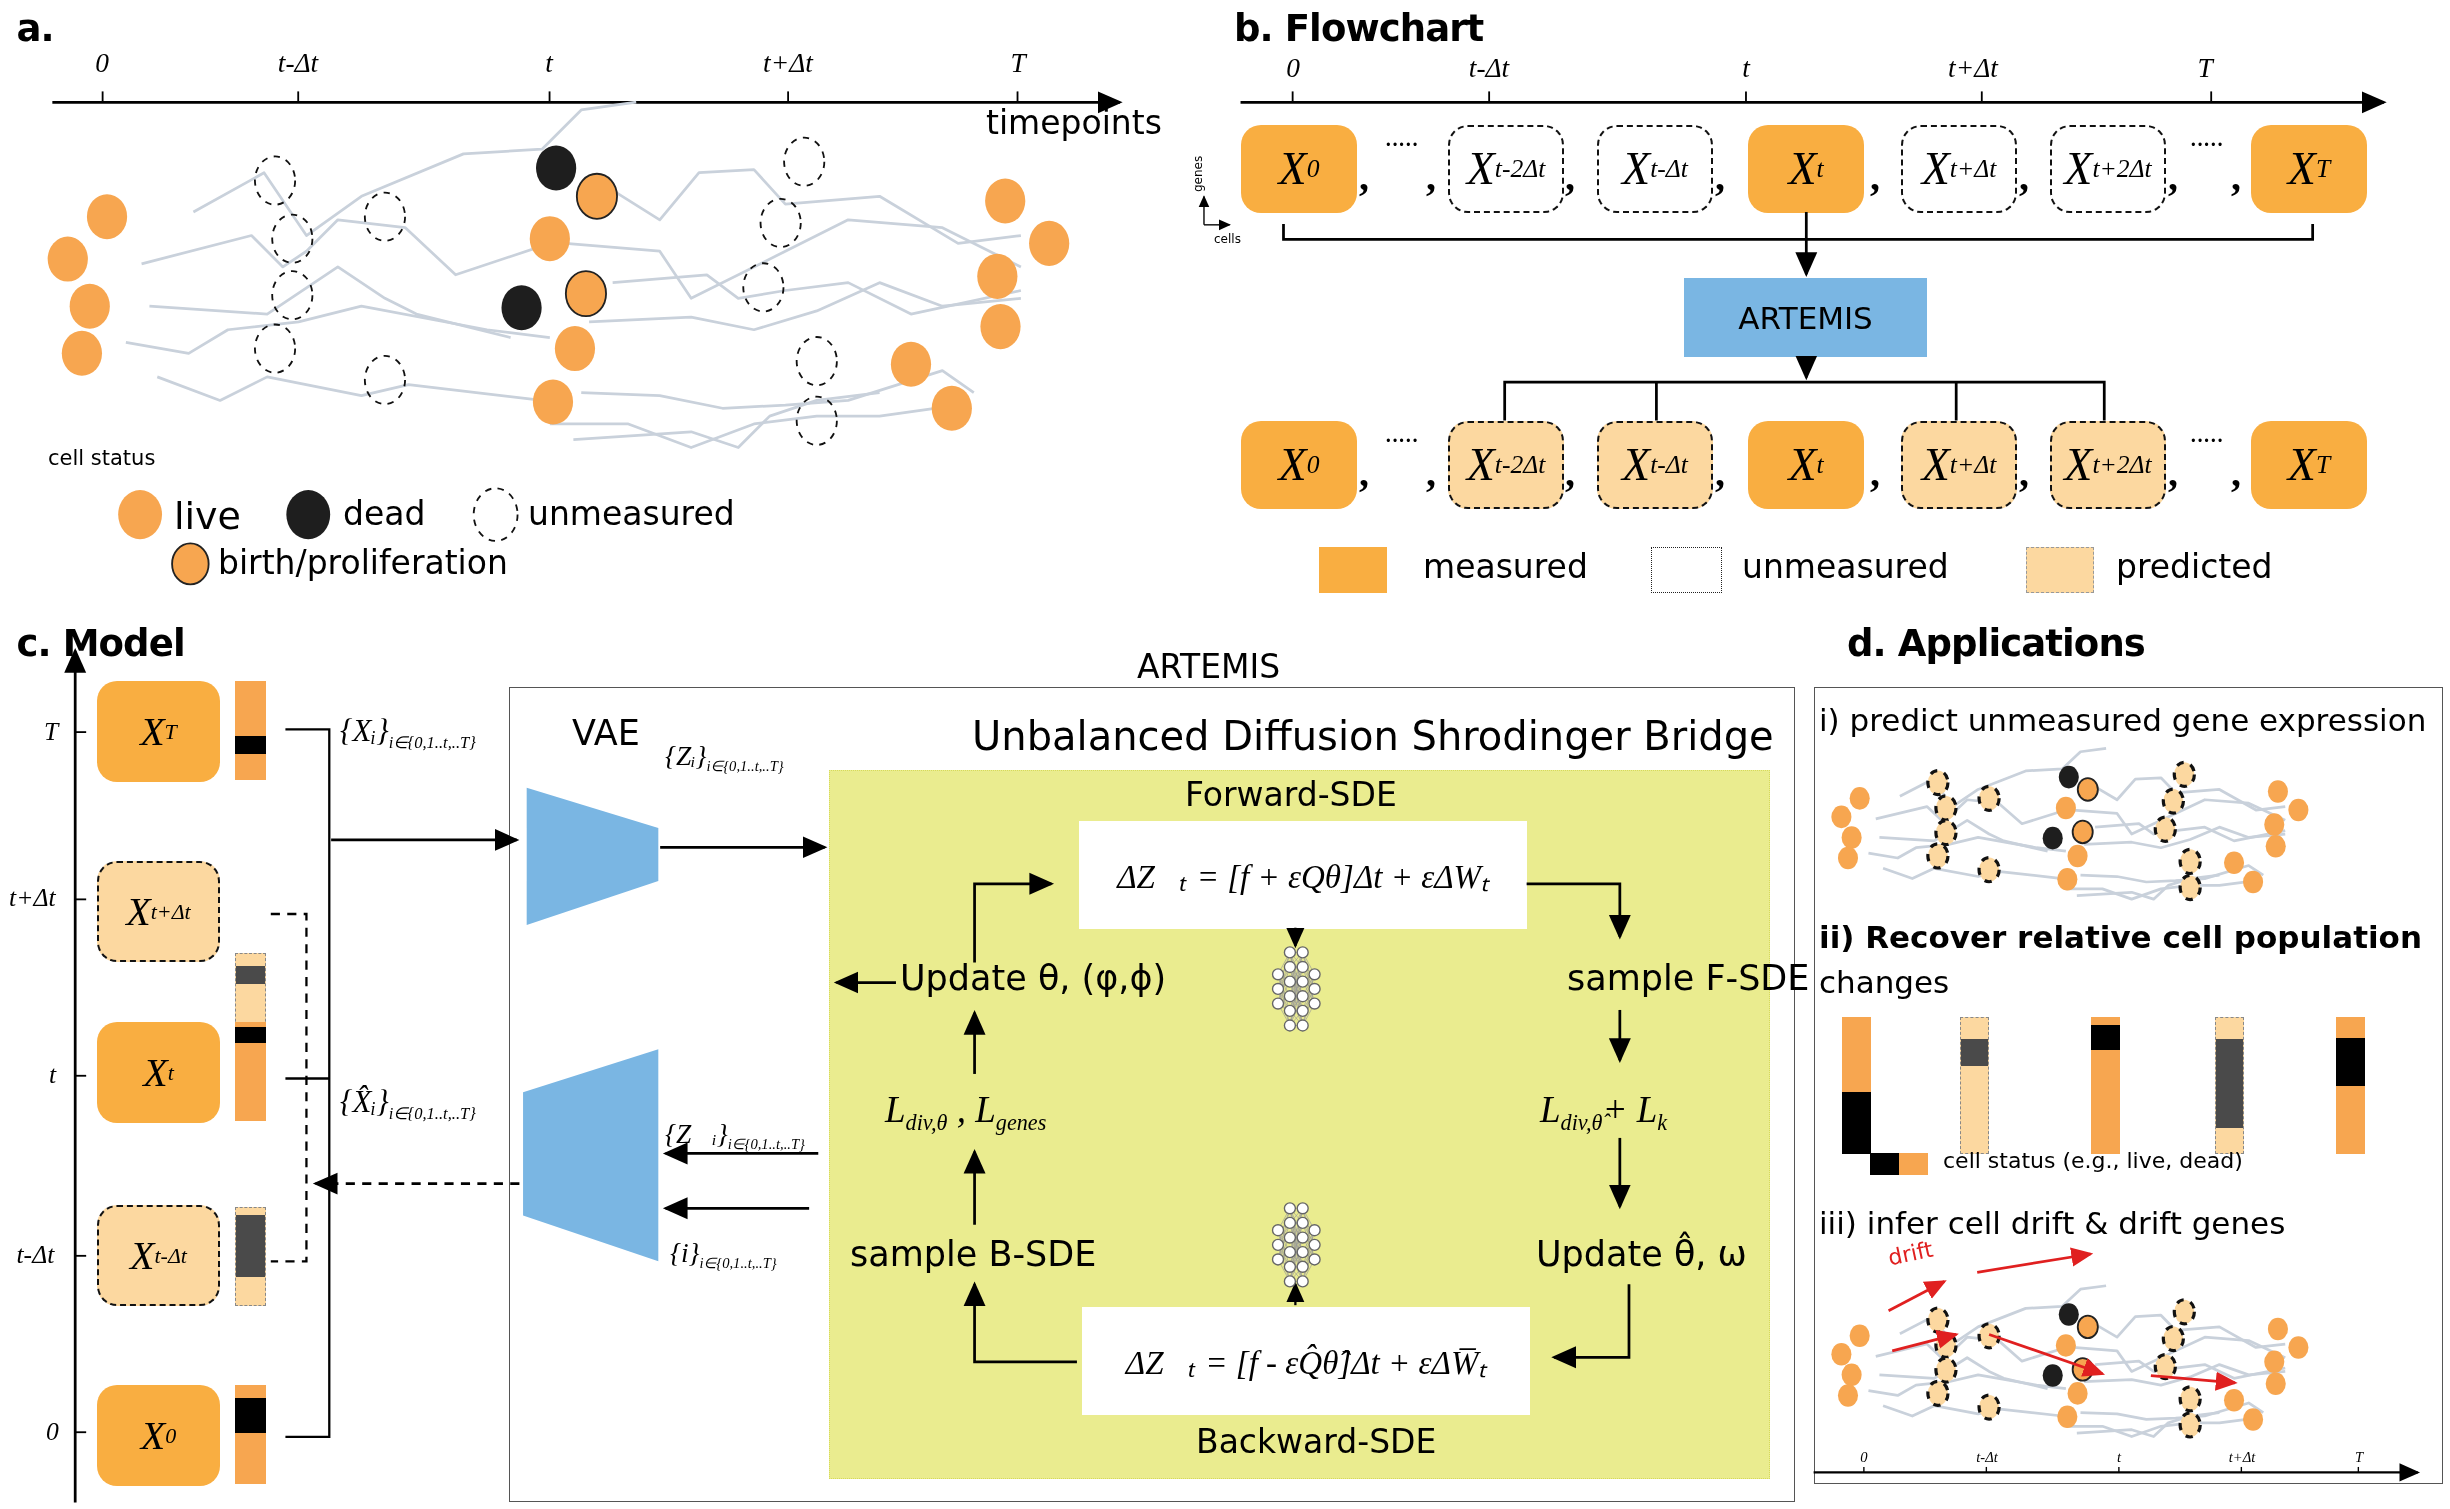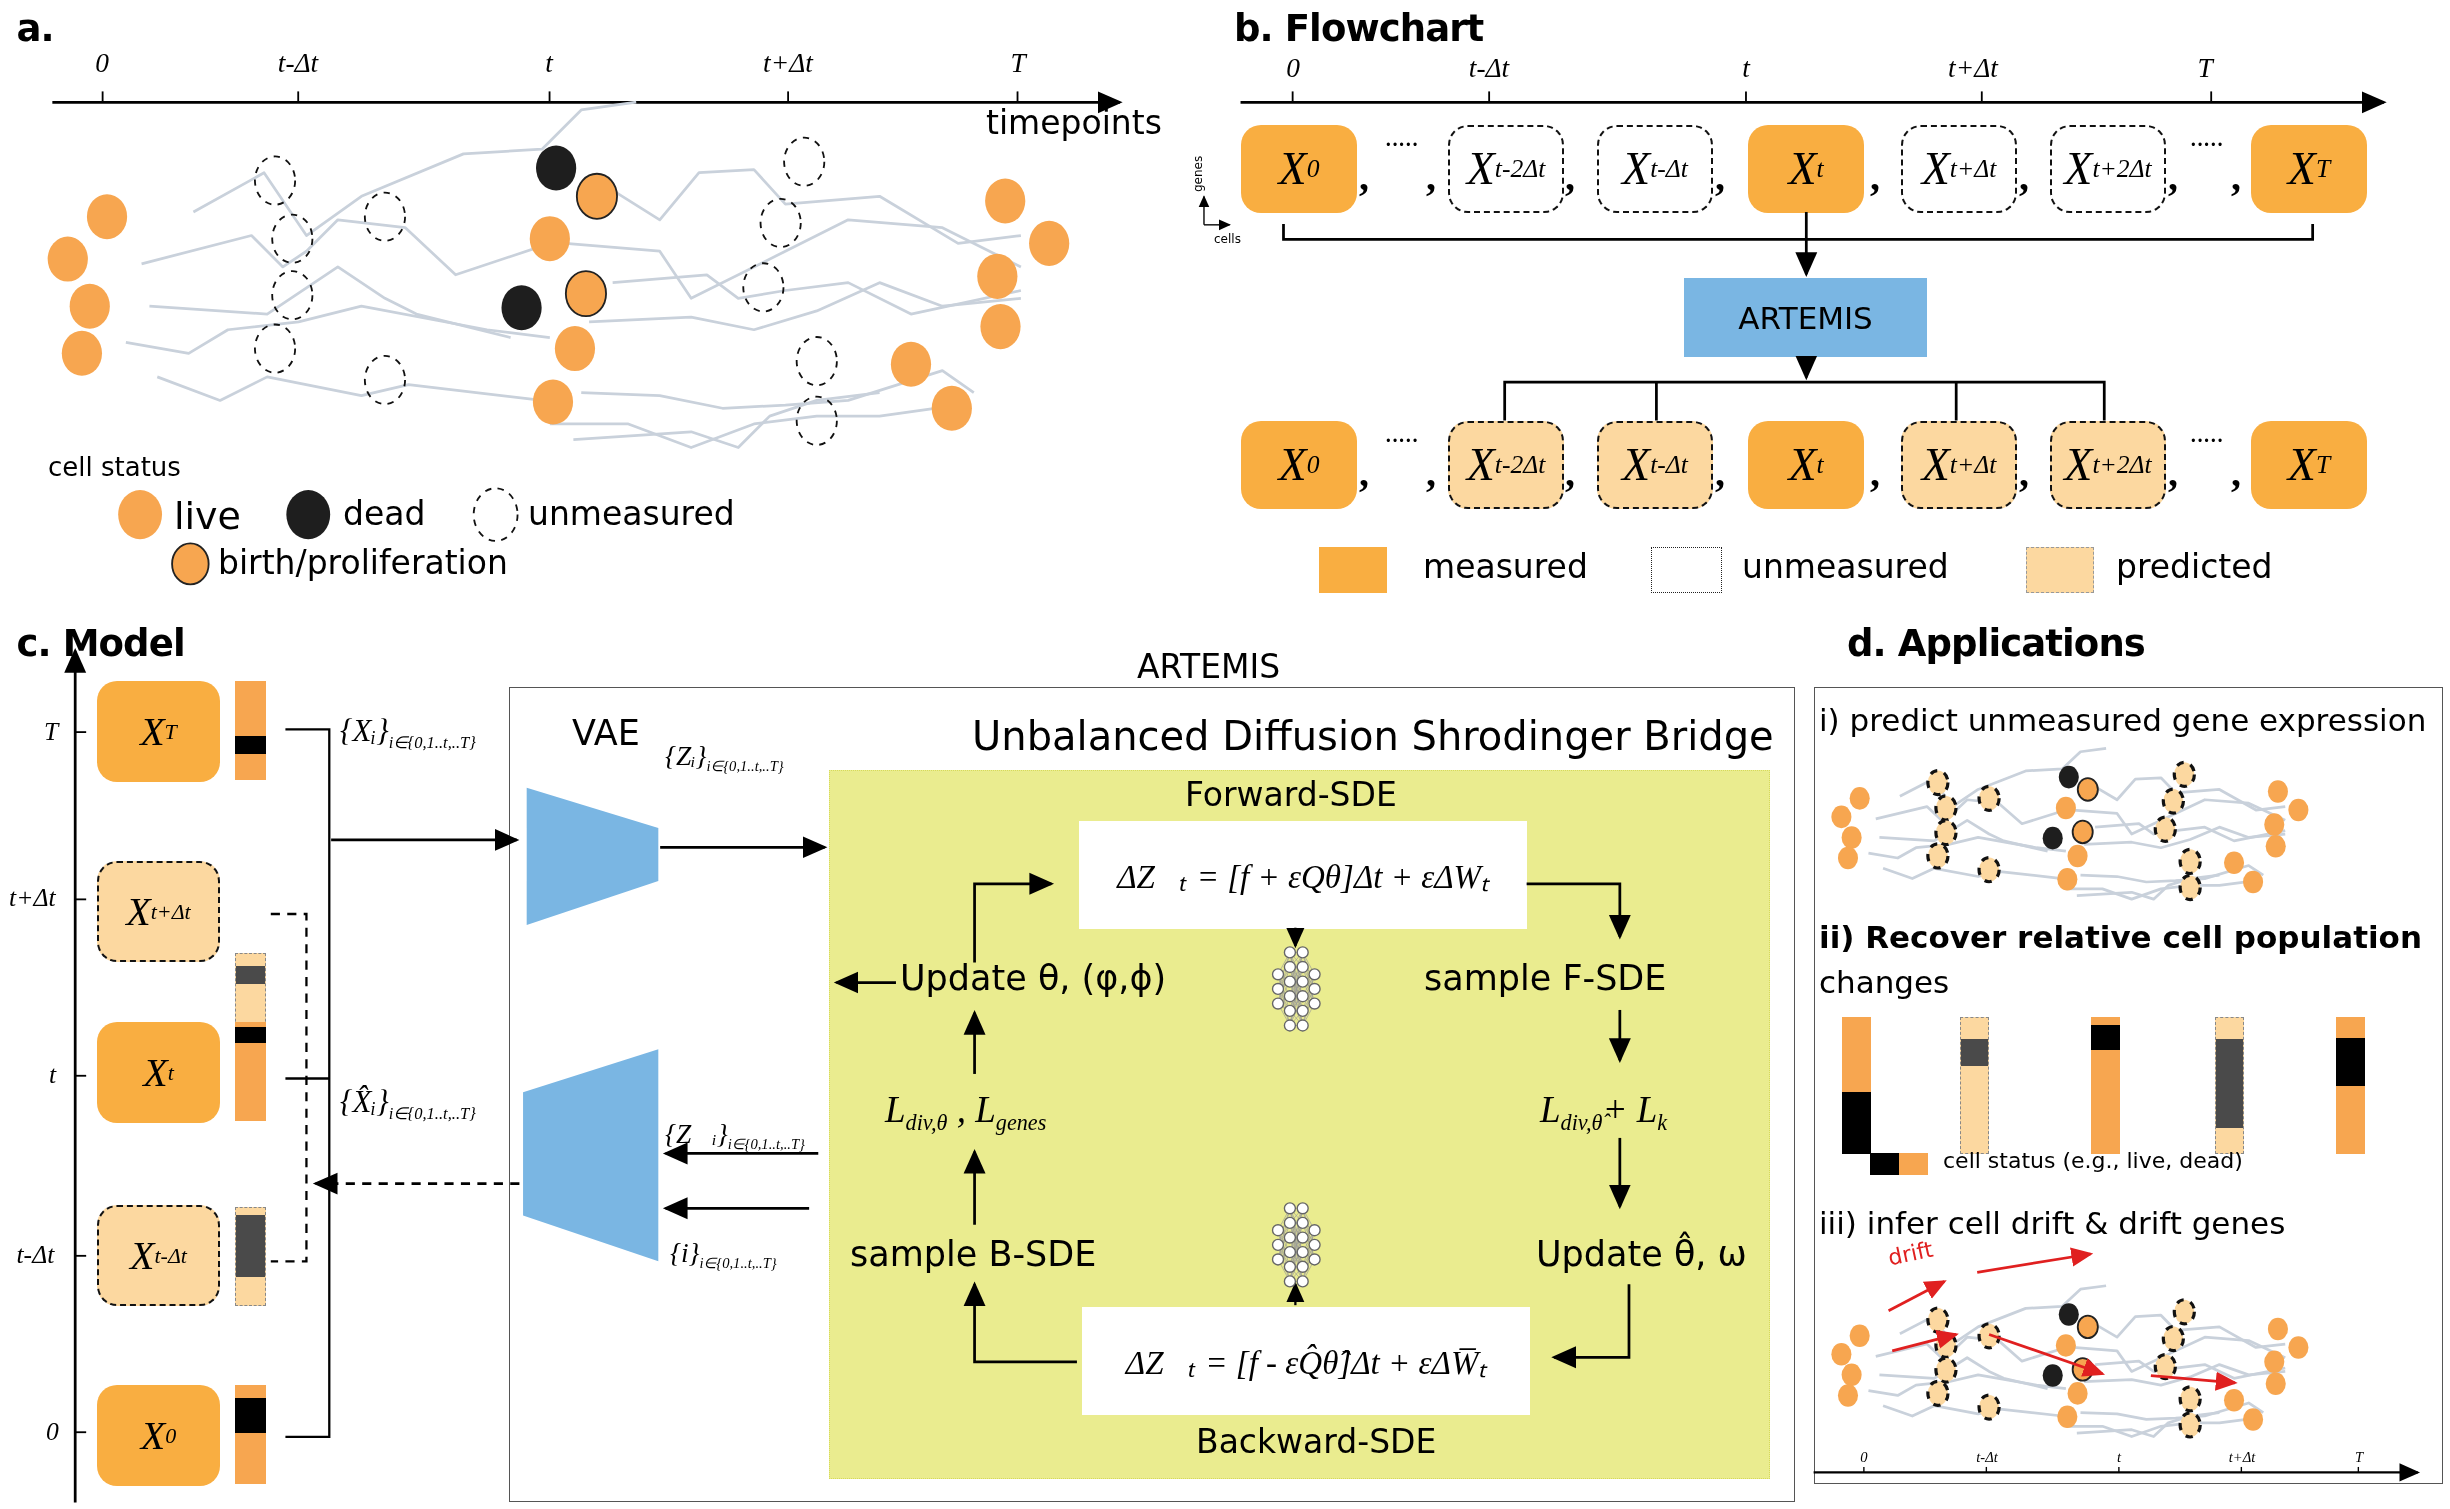--- a/index.html
+++ b/index.html
@@ -34,21 +34,21 @@
 <body>
 
 <div class="abs panel-label" style="left:16.5px;top:7.3px;">a.</div>
 <div class="abs tick-label" style="left:102px;top:48px;">0</div>
 <div class="abs tick-label" style="left:298px;top:48px;">t-Δt</div>
 <div class="abs tick-label" style="left:549px;top:48px;">t</div>
 <div class="abs tick-label" style="left:788px;top:48px;">t+Δt</div>
 <div class="abs tick-label" style="left:1018px;top:48px;">T</div>
 <div class="abs sans" style="left:986px;top:103px;font-size:33px;">timepoints</div>
 
-<div class="abs sans" style="left:48px;top:446px;font-size:26px;margin-top:6px;">cell status</div>
+<div class="abs sans" style="left:48px;top:446px;font-size:21px;">cell status</div>
 <div class="abs sans" style="left:174px;top:494px;font-size:38px;">live</div>
 <div class="abs sans" style="left:343px;top:494px;font-size:33px;">dead</div>
 <div class="abs sans" style="left:528px;top:494px;font-size:33px;">unmeasured</div>
 <div class="abs sans" style="left:218px;top:543px;font-size:33px;">birth/proliferation</div>
 
 <div class="abs panel-label" style="left:1234px;top:7.3px;">b. Flowchart</div>
 <div class="abs tick-label" style="left:1293px;top:53px;">0</div>
 <div class="abs tick-label" style="left:1489px;top:53px;">t-Δt</div>
 <div class="abs tick-label" style="left:1746px;top:53px;">t</div>
 <div class="abs tick-label" style="left:1973px;top:53px;">t+Δt</div>
@@ -205,21 +205,21 @@
 <div class="abs sans" style="left:972px;top:713px;font-size:40px;">Unbalanced Diffusion Shrodinger Bridge</div>
 
 <div class="math" style="left:665px;top:741px;font-size:27.4px;"><span>{Zᵢ}</span><sub style="font-size:14.6px;">i∈{0,1..t,..T}</sub></div>
 <div class="math" style="left:665px;top:1119px;font-size:27.4px;text-align:center;"><span>{Z⃗ᵢ}</span><sub style="font-size:14.6px;">i∈{0,1..t,..T}</sub></div>
 <div class="math" style="left:670px;top:1238px;font-size:27.4px;"><span>{i}</span><sub style="font-size:14.6px;">i∈{0,1..t,..T}</sub></div>
 
 <div class="yellow" style="left:829px;top:770px;width:941px;height:709px;"></div>
 <div class="abs sans" style="left:1185px;top:775px;font-size:33px;">Forward-SDE</div>
 <div class="eq" style="left:1079px;top:821px;width:448px;height:108px;font-size:33px;">ΔZ⃗ₜ = [f + εQθ]Δt + εΔWₜ</div>
 <div class="abs sans" style="left:900px;top:958px;font-size:35px;">Update θ, (φ,ϕ)</div>
-<div class="abs sans" style="left:1424px;top:958px;font-size:35px;">sample F-SDE</div>
+<div class="abs sans" style="left:1567px;top:958px;font-size:35px;">sample F-SDE</div>
 <div class="math" style="left:885px;top:1088px;font-size:37px;"><span>L</span><sub>div,θ</sub> , <span>L</span><sub>genes</sub></div>
 <div class="math" style="left:1540px;top:1088px;font-size:37px;"><span>L</span><sub>div,θ̂</sub><span>+</span> <span>L</span><sub>k</sub></div>
 <div class="abs sans" style="left:850px;top:1234px;font-size:35px;">sample B-SDE</div>
 <div class="abs sans" style="left:1536px;top:1234px;font-size:35px;">Update θ̂, ω</div>
 <div class="eq" style="left:1082px;top:1307px;width:448px;height:108px;font-size:33px;">ΔZ⃖ₜ = [f - εQ̂θ̂]Δt + εΔW̅ₜ</div>
 <div class="abs sans" style="left:1196px;top:1422px;font-size:33px;">Backward-SDE</div>
 
 <div class="abs panel-label" style="left:1847px;top:622px;text-align:center;">d. Applications</div>
 <div class="box" style="left:1814px;top:687px;width:629px;height:797px;"></div>
 <div class="app-text" style="left:1810px;top:702px;left:1819px;">i) predict unmeasured gene expression</div>

